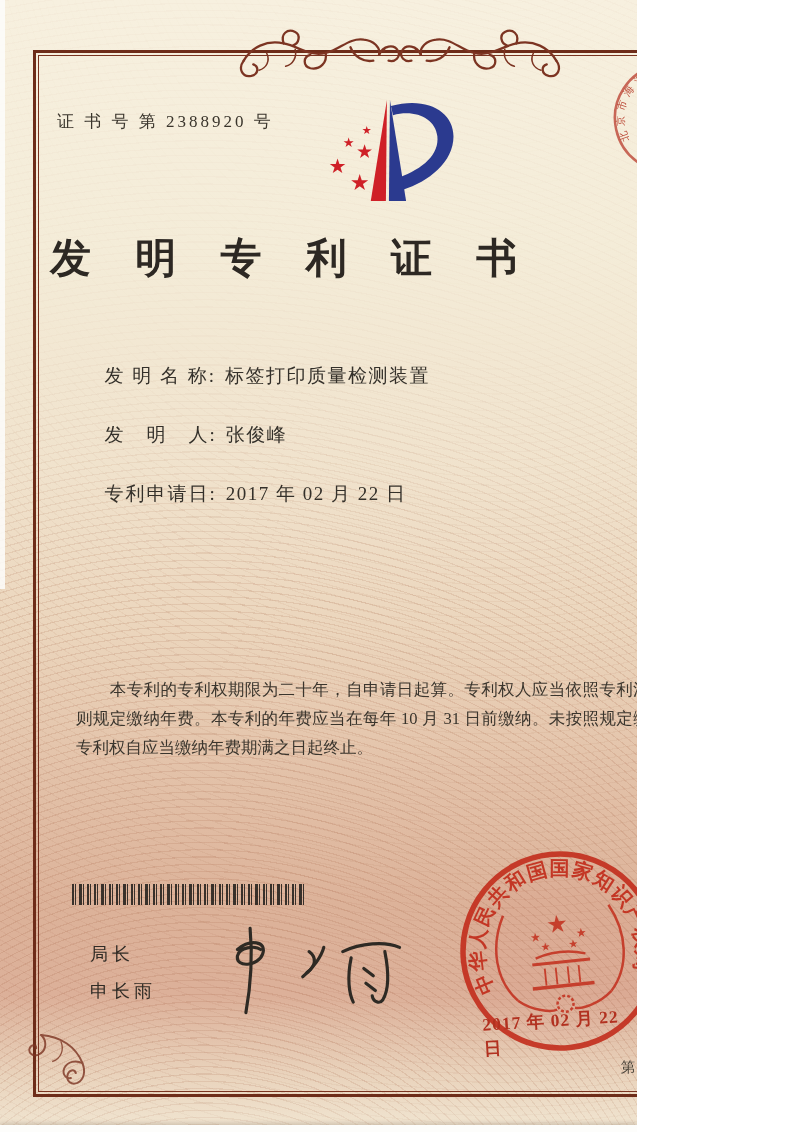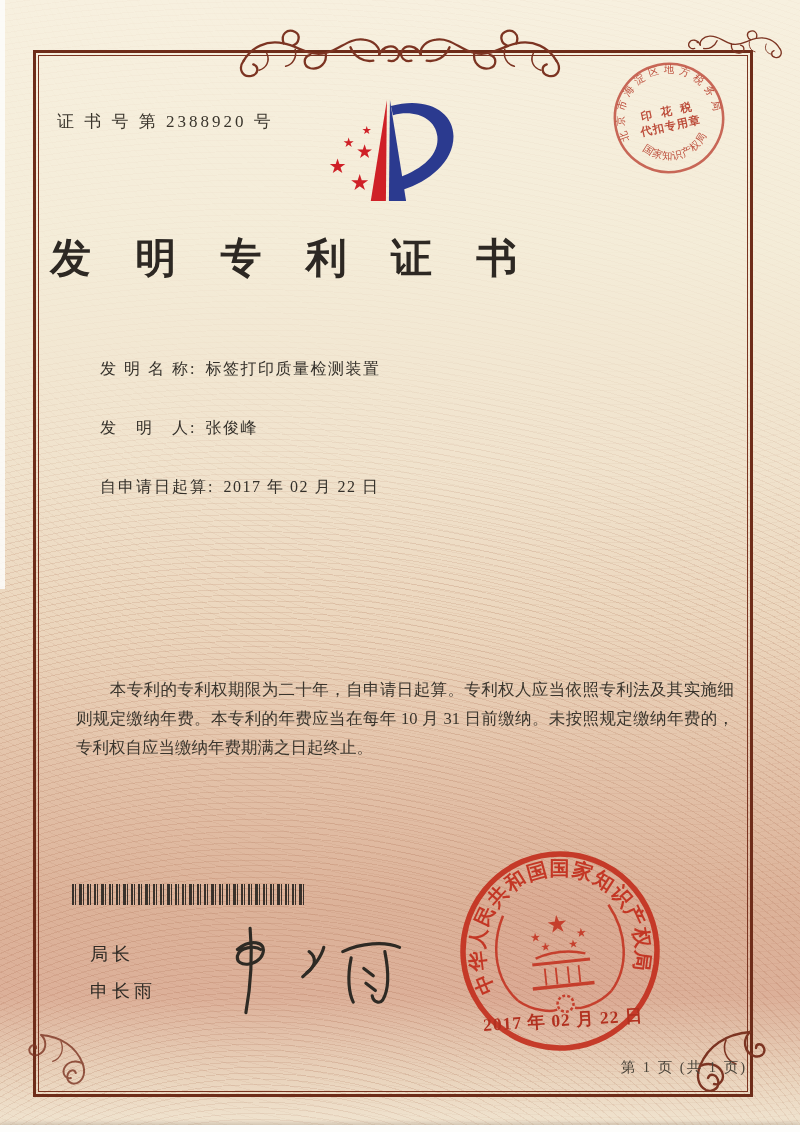--- a/index.html
+++ b/index.html
@@ -1,17 +1,17 @@
 <!DOCTYPE html>
 <html><head>
 <meta charset="utf-8">
 <style>
   html,body{margin:0;padding:0;background:#ffffff;}
   .page{
-    position:relative; width:800px; height:1132px; overflow:hidden;
+    position:relative; width:637px; height:1132px; overflow:hidden;
     font-family:"Liberation Serif","DejaVu Serif",serif;
     color:#33302a;
     background:linear-gradient(180deg,
       #f7f0df 0%, #f4ecd8 22%, #f0e2cc 42%, #ebd5bc 56%,
       #e3c2a9 68%, #dcb299 80%, #dcb099 88%, #e9d3bc 95%, #f1e6d2 100%);
   }
   .waves{
     position:absolute; inset:0; pointer-events:none;
     background:
       repeating-radial-gradient(140% 95% at 32% 132%, rgba(150,75,45,.13) 0 1px, rgba(0,0,0,0) 1px 6px),
@@ -30,21 +30,21 @@
   .cert-no{
     position:absolute; left:57px; top:110px;
     font-size:17px; letter-spacing:3px; color:#3a352c;
   }
   .title{
     position:absolute; left:33px; top:231px; width:714px;
     text-align:left; font-size:41px; font-weight:bold;
     letter-spacing:17px; text-indent:17px; color:#2d2823;
   }
   .fields{ position:absolute; left:76px; top:341px; }
-  .field-row{ height:18px; margin-bottom:41px; font-size:16px; white-space:pre; }
+  .field-row{ height:18px; margin-bottom:41px; font-size:19px; white-space:pre; }
   .field-label{ letter-spacing:2px; color:#34302a; }
   .field-value{ margin-left:9px; letter-spacing:1.5px; color:#34302a; }
   .paragraphs{
     position:absolute; left:76px; top:676px; width:658px;
     font-size:16.5px; line-height:28.8px; text-align:justify; color:#3a352d;
   }
   .paragraphs p{ margin:0; text-indent:2.05em; }
   .barcode{
     position:absolute; left:72px; top:884px; width:232px; height:21px;
     background:repeating-linear-gradient(90deg,
@@ -154,21 +154,21 @@
   <div class="title">发 明 专 利 证 书</div>
 
   <div class="fields">
     <div class="field-row">
       <span class="field-label">发 明 名 称:</span><span class="field-value">标签打印质量检测装置</span>
     </div>
     <div class="field-row">
       <span class="field-label">发　明　人:</span><span class="field-value">张俊峰</span>
     </div>
     <div class="field-row">
-      <span class="field-label">自申请日起算:</span><span class="field-value">2017 年 02 月 22 日</span>
+      <span class="field-label">专利申请日:</span><span class="field-value">2017 年 02 月 22 日</span>
     </div>
   </div>
 
   <div class="paragraphs">
     <p>本专利的专利权期限为二十年，自申请日起算。专利权人应当依照专利法及其实施细则规定缴纳年费。本专利的年费应当在每年 10 月 31 日前缴纳。未按照规定缴纳年费的，专利权自应当缴纳年费期满之日起终止。</p>
   </div>
 
   <div class="barcode"></div>
 
   <div class="officer">

